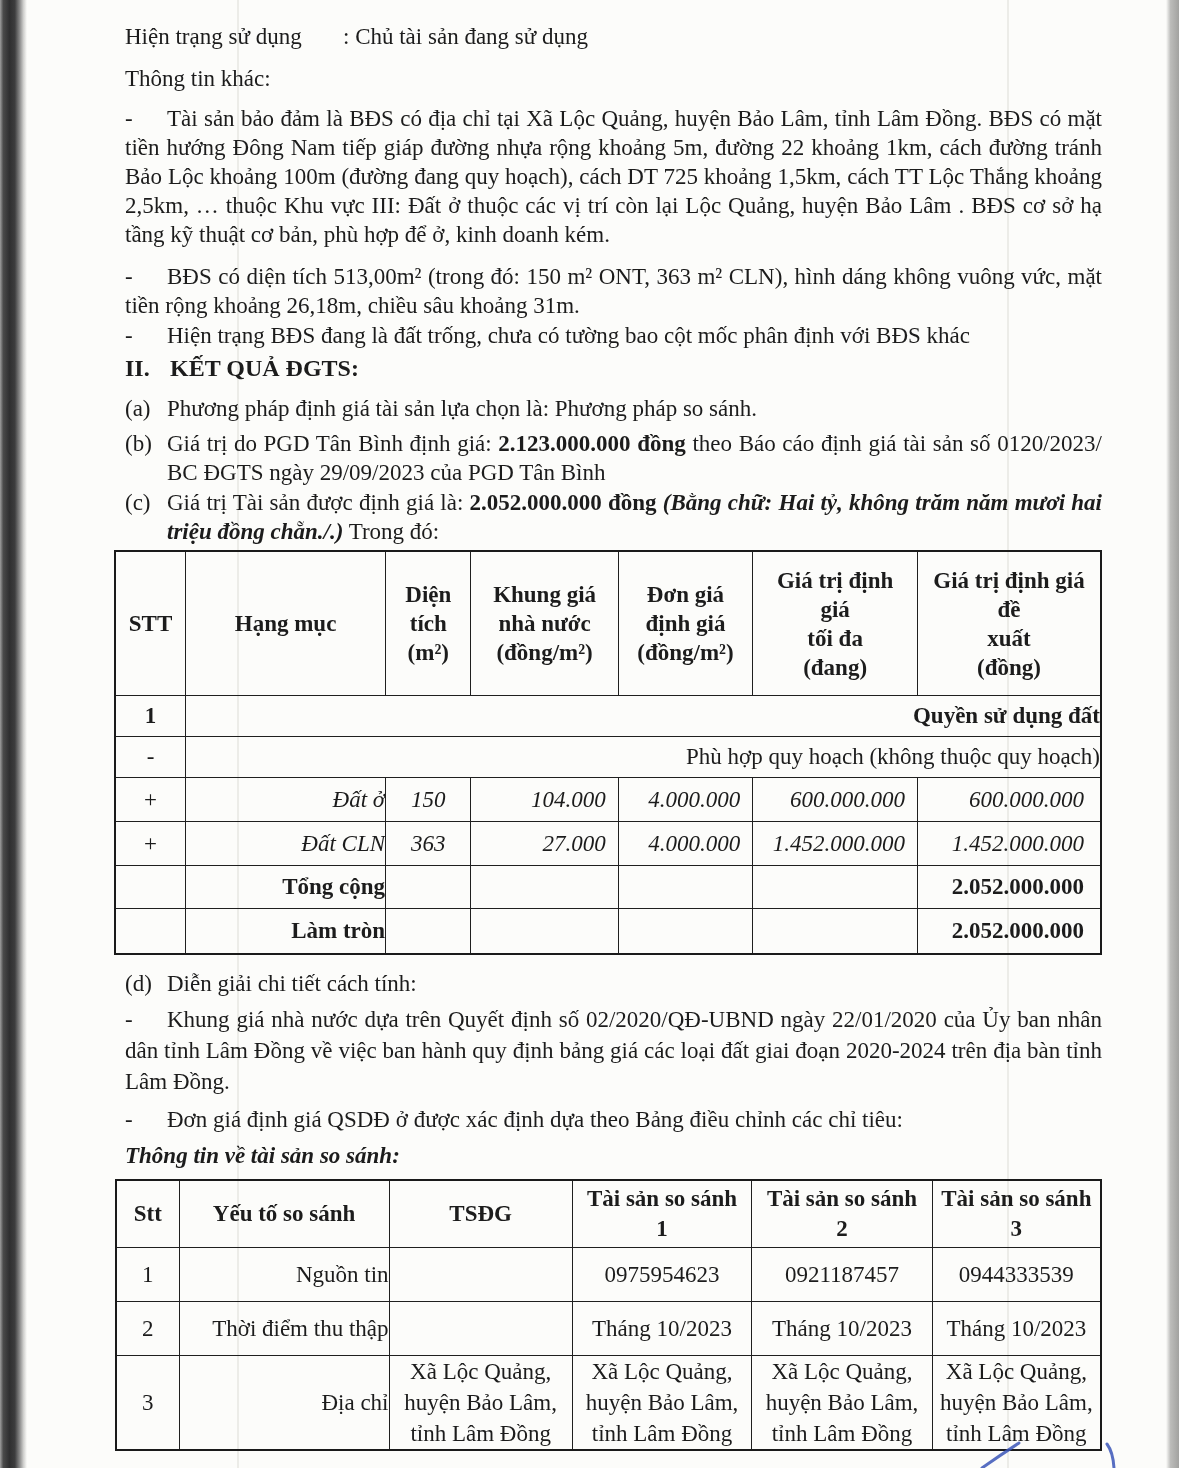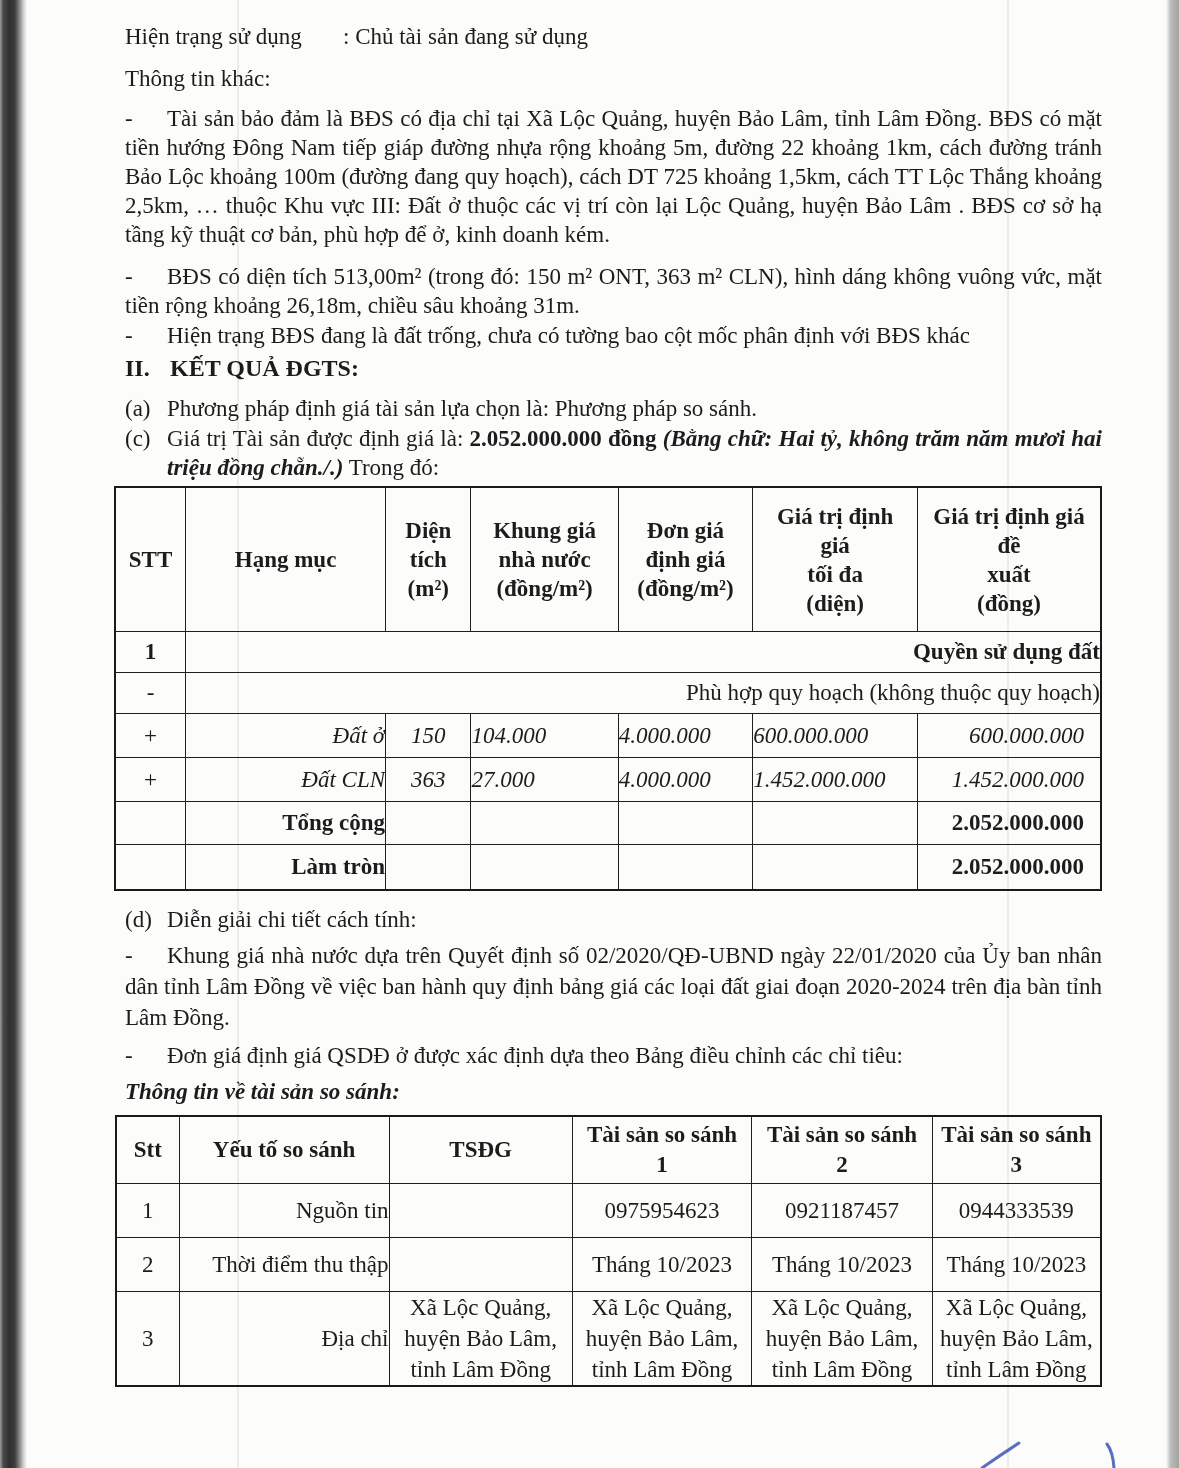--- a/index.html
+++ b/index.html
@@ -39,21 +39,21 @@
   table{border-collapse:collapse;table-layout:fixed;background:transparent;}
   .tbl{margin-left:-11px;margin-top:4px;}
   .tbl2{margin-left:-10px;margin-top:8px;}
   td,th{border:1.6px solid #1f1f1f;vertical-align:middle;font-size:23px;
         padding:0;overflow:hidden;}
   .tbl{border:2.2px solid #1a1a1a;} .tbl2{border:2.2px solid #1a1a1a;}
   th{font-weight:bold;text-align:center;white-space:pre-line;line-height:29px;}
   .hrow th{height:143px;}
   .c{text-align:center;}
   .l{text-align:right;padding-left:12px;}
-  .r{text-align:left;padding-right:12px;}
+  .r{text-align:right;padding-right:12px;}
   .r2{text-align:right;padding-right:16px;}
   .it{font-style:italic;}
   .bold{font-weight:bold;}
   .row40 td{height:40px;} .row43 td{height:43px;} .row42 td{height:42px;} .row44 td{height:44px;}
   .t2h th{height:66px;line-height:30px;}
   .t2r1 td{height:53px;} .t2r2 td{height:53px;}
   .t2r3 td{height:88px;}
   .pre{white-space:pre-line;line-height:31px;}
 
   .pen{position:absolute;left:955px;top:1388px;z-index:6;}
@@ -76,20 +76,21 @@
     <p class="mt11 justify"><span class="dash">-</span><span>Tài sản bảo đảm là BĐS có địa chỉ tại Xã Lộc Quảng, huyện Bảo Lâm, tỉnh Lâm Đồng. BĐS có mặt tiền hướng Đông Nam tiếp giáp đường nhựa rộng khoảng 5m, đường 22 khoảng 1km, cách đường tránh Bảo Lộc khoảng 100m (đường đang quy hoạch), cách DT 725 khoảng 1,5km, cách TT Lộc Thắng khoảng 2,5km, … thuộc Khu vực III: Đất ở thuộc các vị trí còn lại Lộc Quảng, huyện Bảo Lâm . BĐS  cơ sở hạ tầng kỹ thuật cơ bản, phù hợp để ở, kinh doanh kém.</span></p>
 
     <p class="mt13 justify"><span class="dash">-</span><span>BĐS có diện tích 513,00m² (trong đó: 150 m² ONT, 363 m² CLN), hình dáng không vuông vức, mặt tiền rộng khoảng 26,18m, chiều sâu khoảng 31m.</span></p>
 
     <p class="mt10 justify"><span class="dash">-</span><span>Hiện trạng BĐS đang là đất trống, chưa có tường bao cột mốc phân định với BĐS khác</span></p>
 
     <p class="mt3 heading2"><span class="hnum">II.</span><span>KẾT QUẢ ĐGTS:</span></p>
 
     <p class="mt11 hang justify"><span class="marker">(a)</span><span>Phương pháp định giá tài sản lựa chọn là: Phương pháp so sánh.</span></p>
 
+    <p class="mt6 hang justify"><span class="marker">(b)</span><span>Giá trị do PGD Tân Bình định giá: </span><b>2.123.000.000 đồng</b><span> theo Báo cáo định giá tài sản số 0120/2023/ BC ĐGTS ngày 29/09/2023 của PGD Tân Bình</span></p>
 
     <p class="mt10 hang justify"><span class="marker">(c)</span><span>Giá trị Tài sản được định giá là: </span><b>2.052.000.000 đồng </b><span class="bi">(Bằng chữ: Hai tỷ, không trăm năm mươi hai triệu đồng chẵn./.)</span><span> Trong đó:</span></p>
 
     <table class="tbl">
       <colgroup>
         <col style="width:71px">
           <col style="width:202px">
           <col style="width:86px">
         <col style="width:148px">
           <col style="width:135px">
@@ -105,21 +106,21 @@
 (m²)</th>
         <th>Khung giá
 nhà nước
 (đồng/m²)</th>
         <th>Đơn giá
 định giá
 (đồng/m²)</th>
         <th>Giá trị định
 giá
 tối đa
-(diện)</th>
+(đang)</th>
         <th>Giá trị định giá
 đề
 xuất
 (đồng)</th>
       </tr>
       <tr class="row40">
         <td class="c bold">1</td>
         <td class="l bold" colspan="6">Quyền sử dụng đất</td>
       </tr>
       <tr class="row40">

